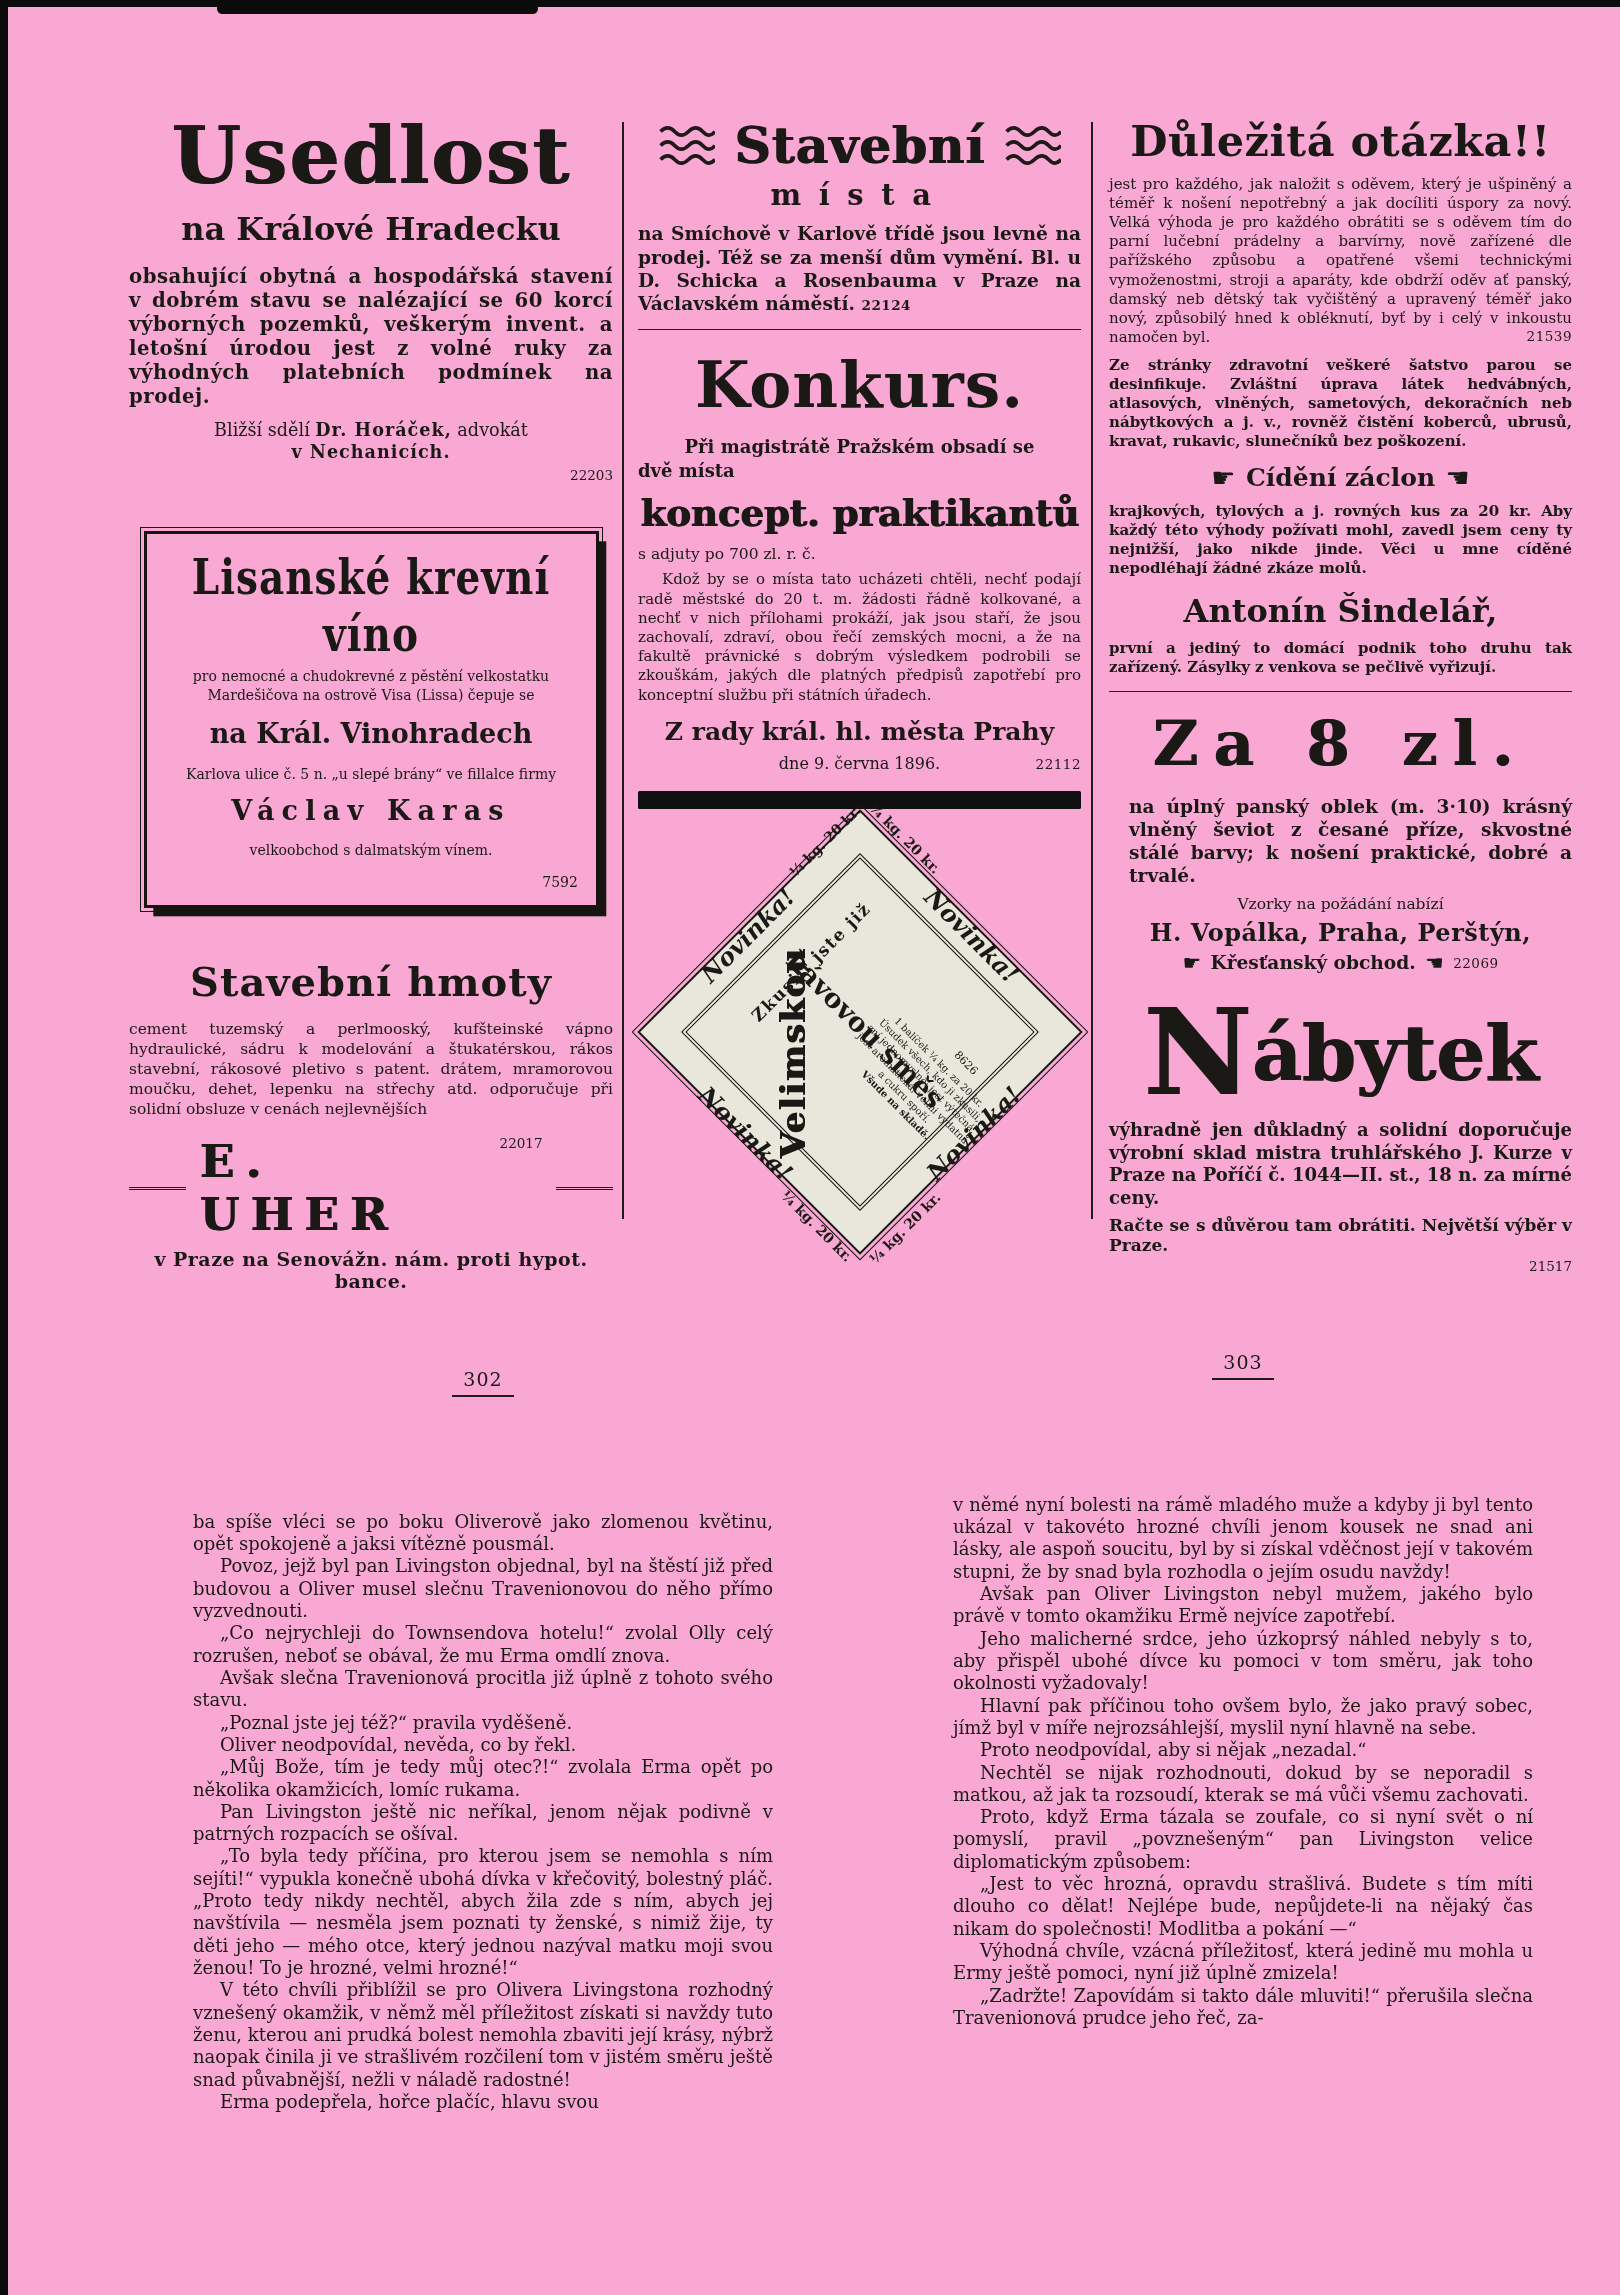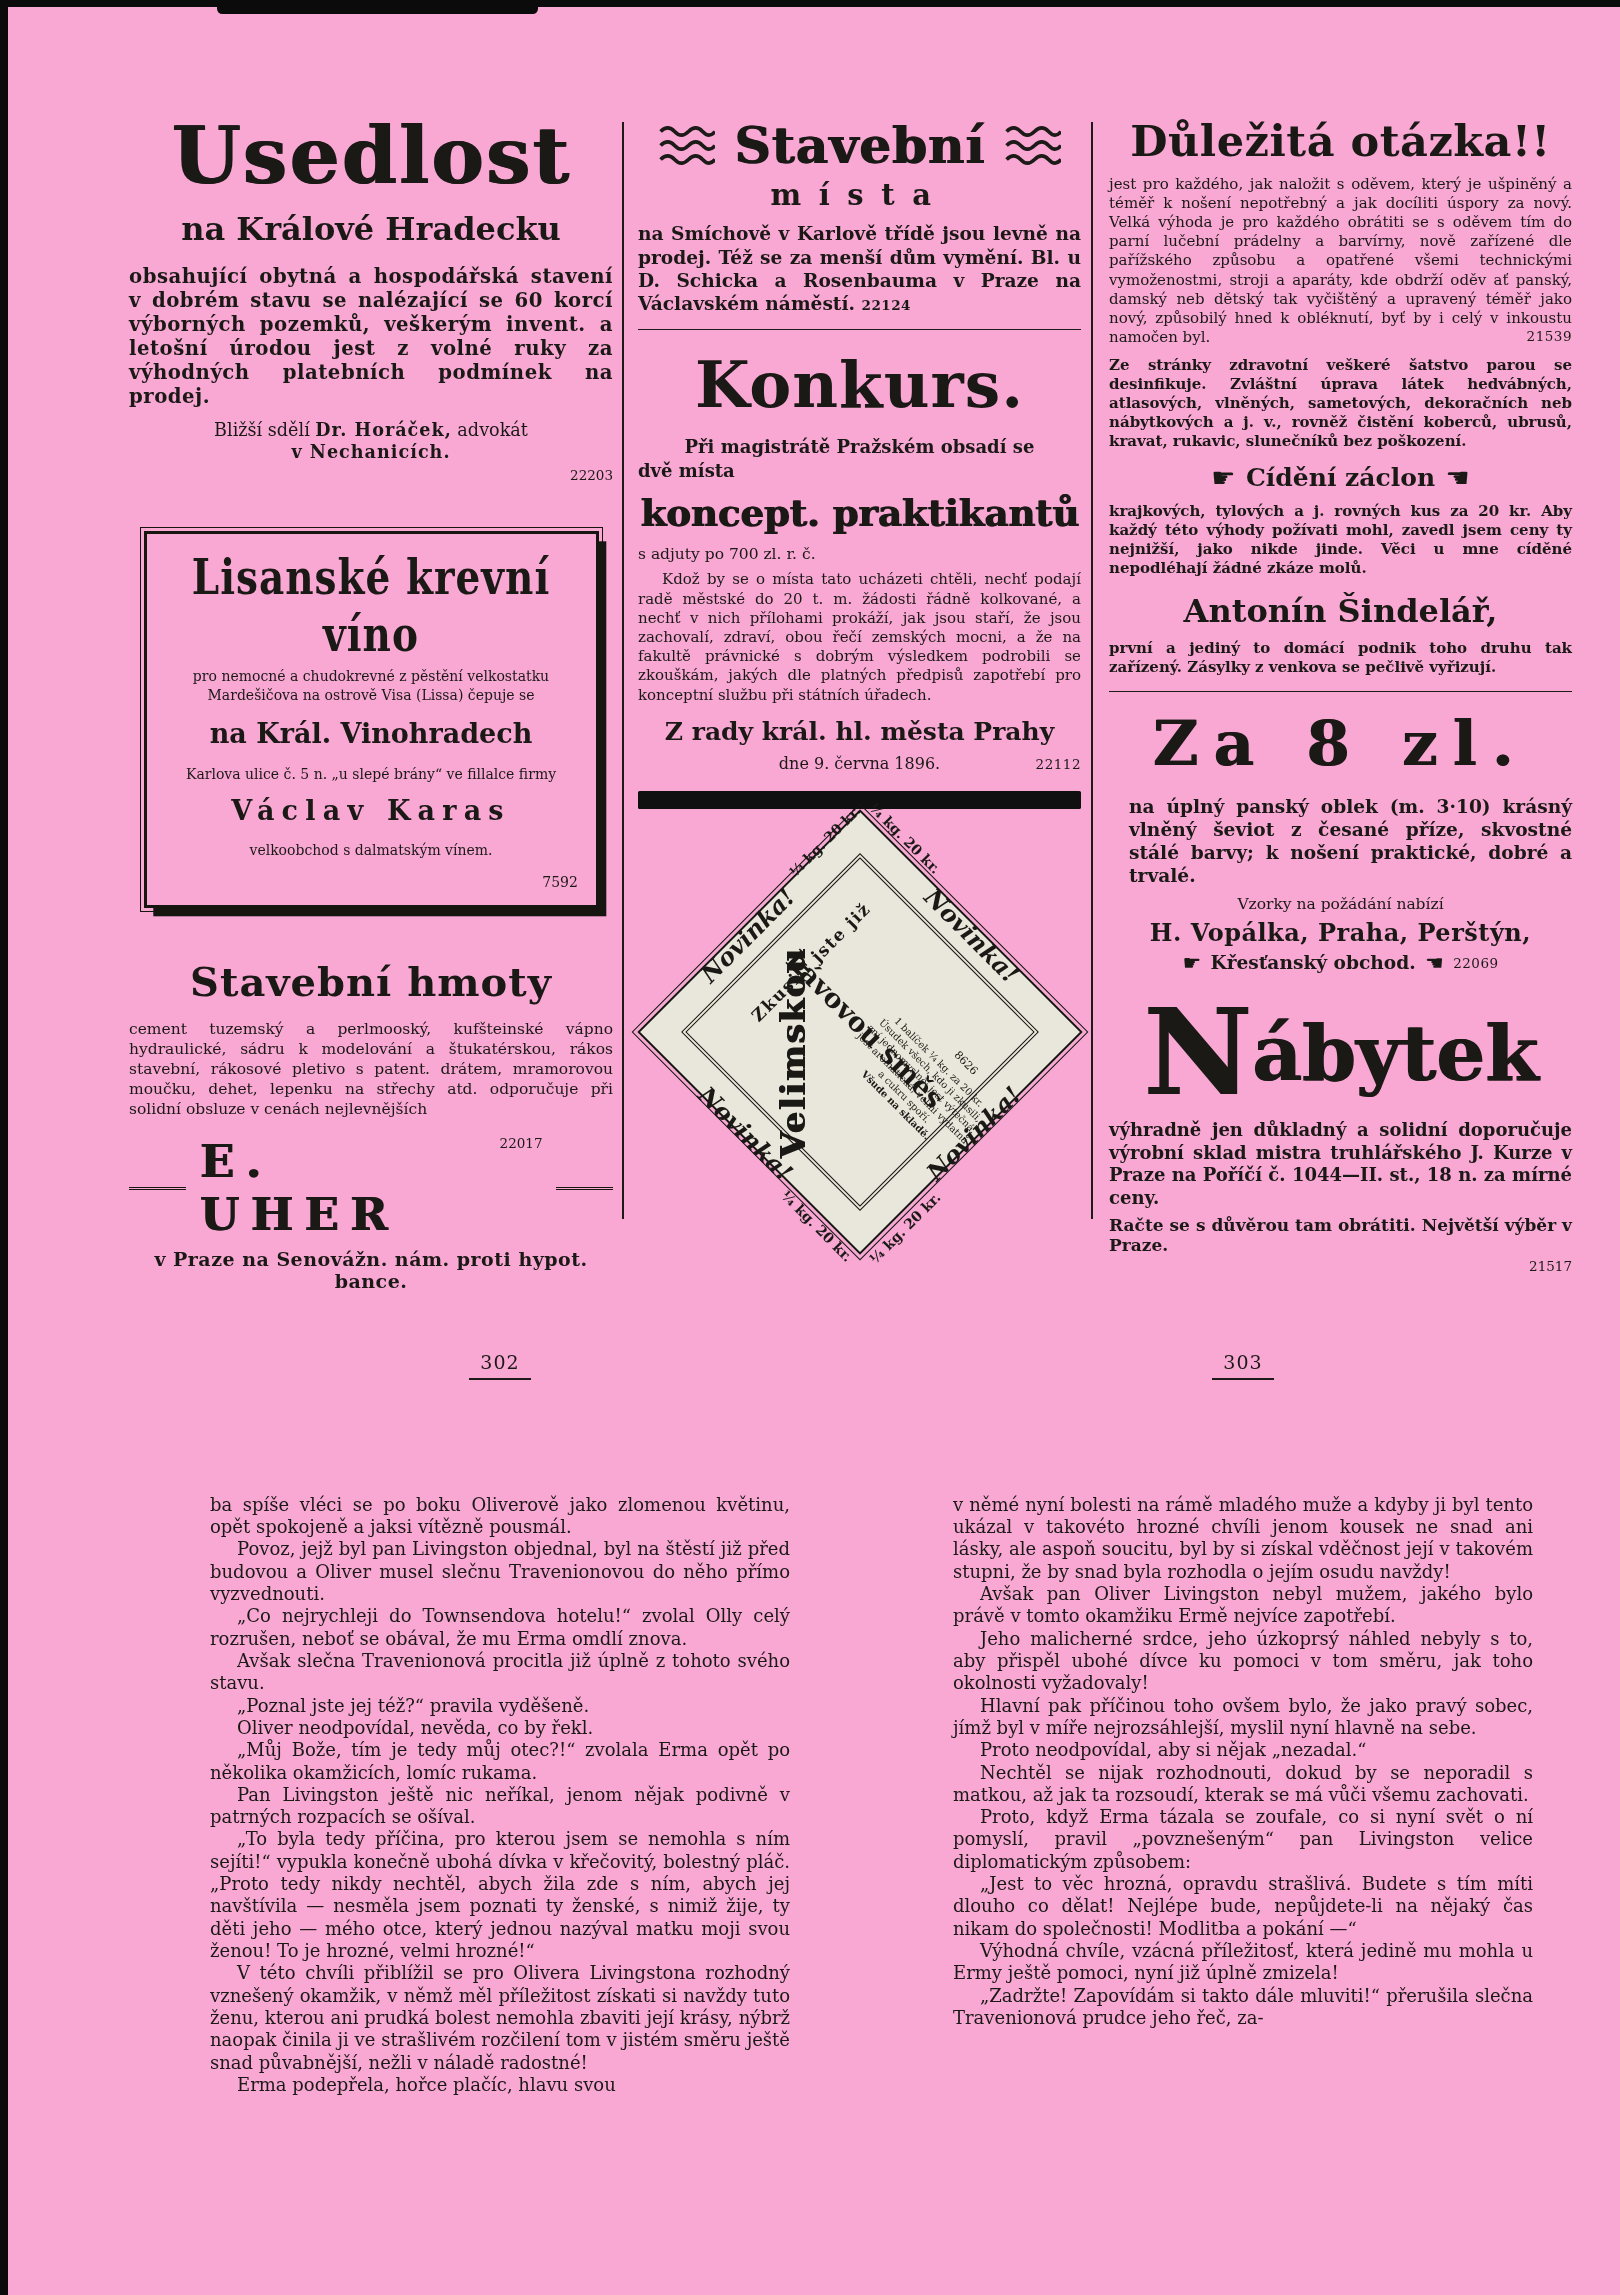--- a/index.html
+++ b/index.html
@@ -123,21 +123,21 @@
   .shop-line .num{font-weight:normal;}
   .shop-line .manicule{font-size:21px;}
 
   .t-nabytek{font-size:77px;font-weight:bold;text-align:center;line-height:0.95;margin-top:21px;}
   .t-nabytek .initial{font-size:119px;vertical-align:-14.5px;}
   .nabytek-body{font-size:18px;font-weight:bold;line-height:1.25;margin-top:10.4px;}
   .nabytek-note{font-size:17px;font-weight:bold;margin-top:5.2px;}
 
   
   .novel{position:absolute;top:1351px;width:580px;}
-  #novel-left{left:210px;}
+  #novel-left{left:193px;margin-top:17px;}
   #novel-right{left:953px;}
   .pgnum{text-align:center;font-size:19px;letter-spacing:1px;}
   .pg-rule{width:62px;height:1.6px;background:#1d1b18;margin:5.2px auto 0;}
   .novel-text{margin-top:114px;}
   .novel-text p{font-size:18px;line-height:1.24;text-align:justify;text-indent:27px;}
   .novel-text p.noindent{text-indent:0;}
 </style>
 </head>
 <body>
 

